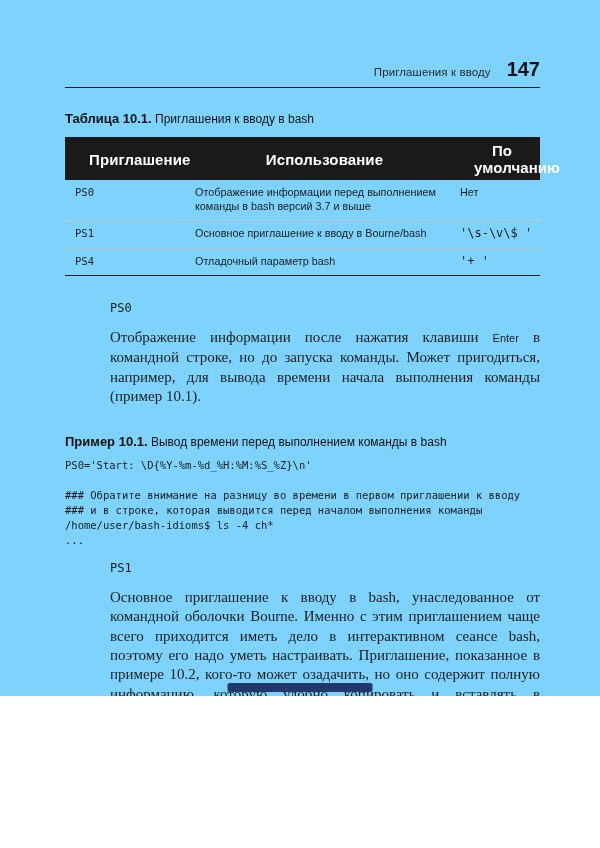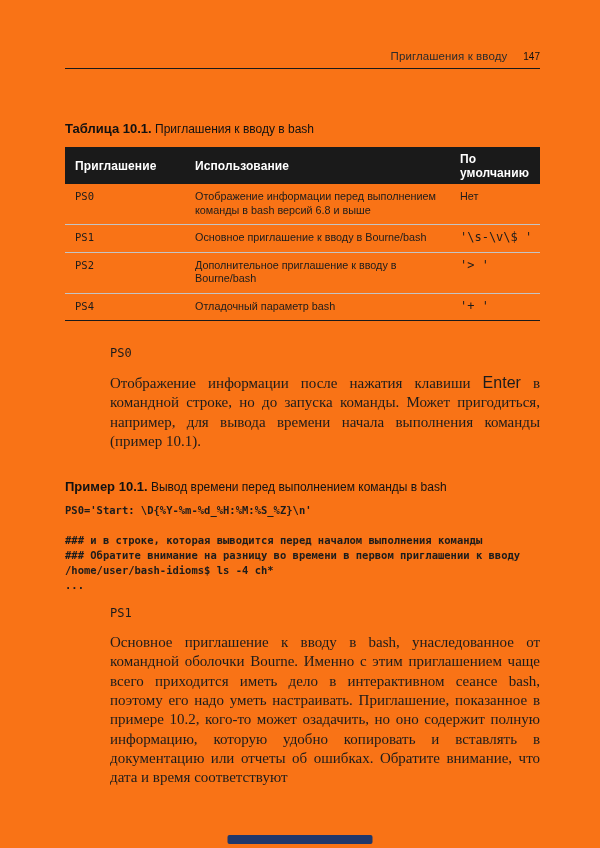--- a/index.html
+++ b/index.html
@@ -1,59 +1,59 @@
 <!DOCTYPE html>
 <html><head>
 <meta charset="utf-8">
 <style>
   * { margin: 0; padding: 0; box-sizing: border-box; }
   html, body { background: #ffffff; }
   .page {
     position: relative;
     width: 600px;
-    height: 848px;
-    background: #f97316;
+    height: 696px;
+    background: #7dd3fc;
     overflow: hidden;
     font-family: "Liberation Sans", sans-serif;
     color: #1a1a1a;
   }
   .content { padding: 0 60px 0 65px; }
 
   
   .running-head {
     padding-top: 50px;
     display: flex;
     justify-content: flex-end;
     align-items: baseline;
     gap: 16px;
   }
   .running-title { font-size: 11.5px; color: #2b2b2b; letter-spacing: 0.1px; }
-  .page-number { font-size: 10px; font-weight: normal; color: #111; }
+  .page-number { font-size: 20px; font-weight: bold; color: #111; margin-top: 8px; }
   .head-rule { margin-top: 6px; border-top: 1.5px solid #1a1a1a; height: 0; }
 
   
-  .table-caption { margin-top: 52px; font-size: 12px; color: #111; }
+  .table-caption { margin-top: 23px; font-size: 12px; color: #111; }
   .caption-label { font-weight: bold; font-size: 13px; }
 
   
   table.prompts {
     margin-top: 11px;
     width: 100%;
     border-collapse: collapse;
     table-layout: fixed;
   }
   col.c-prompt  { width: 120px; }
   col.c-usage   { width: 265px; }
   col.c-default { width: 90px; }
   thead th {
     color: #ffffff;
-    font-size: 12px;
+    font-size: 15px;
     font-weight: bold;
-    text-align: left;
-    padding: 5px 10px 4px 10px;
+    text-align: center;
+    padding: 5px 10px 4px 24px;
     letter-spacing: 0.1px;
   }
   tbody td {
     padding: 6px 10px 7px 10px;
     border-bottom: 1px solid #c4c4c4;
     vertical-align: top;
     font-size: 10.8px;
     line-height: 13.5px;
     color: #1c1c1c;
   }
@@ -74,30 +74,29 @@
   }
   .ps0-label { margin-top: 25px; }
   .body-para {
     margin-top: 13px;
     font-family: "Liberation Serif", "DejaVu Serif", serif;
     font-size: 15px;
     line-height: 19.3px;
     text-align: justify;
     color: #1c1c1c;
   }
-  .keycap { font-family: "Liberation Sans", sans-serif; font-size: 16px; }
+  .keycap { font-family: "Liberation Sans", sans-serif; font-size: 11px; }
 
   
   .example-caption { margin-top: 28px; font-size: 12px; color: #111; }
   .code-block {
     margin-top: 9px;
     font-family: "DejaVu Sans Mono", "Liberation Mono", monospace;
     font-size: 10.5px;
     color: #1c1c1c;
-    font-weight: bold;
   }
   .code-line { white-space: pre; line-height: 15px; min-height: 15px; }
 
   .ps1-label { margin-top: 13px; }
 
   
   .position-indicator {
     position: absolute;
     bottom: 4px;
     left: 50%;
@@ -133,32 +132,27 @@
       <thead>
         <tr style="background-color: rgb(26, 26, 26);">
           <th>Приглашение</th>
           <th>Использование</th>
           <th>По умолчанию</th>
         </tr>
       </thead>
       <tbody>
         <tr>
           <td class="cell-prompt">PS0</td>
-          <td class="cell-usage">Отображение информации перед выполнением команды в bash версий 6.8 и выше</td>
+          <td class="cell-usage">Отображение информации перед выполнением команды в bash версий 3.7 и выше</td>
           <td class="cell-default">Нет</td>
         </tr>
         <tr>
           <td class="cell-prompt">PS1</td>
           <td class="cell-usage">Основное приглашение к вводу в Bourne/bash</td>
           <td class="cell-default default-mono">'\s-\v\$ '</td>
-        </tr>
-        <tr>
-          <td class="cell-prompt">PS2</td>
-          <td class="cell-usage">Дополнительное приглашение к вводу в Bourne/bash</td>
-          <td class="cell-default default-mono">'&gt; '</td>
         </tr>
         <tr>
           <td class="cell-prompt">PS4</td>
           <td class="cell-usage">Отладочный параметр bash</td>
           <td class="cell-default default-mono">'+ '</td>
         </tr>
       </tbody>
     </table>
 
     <div class="var-section">
@@ -167,22 +161,22 @@
     </div>
 
     <div class="example-caption">
       <span class="caption-label">Пример 10.1.</span>
       <span>Вывод времени перед выполнением команды в bash</span>
     </div>
 
     <div class="code-block">
       <div class="code-line">PS0='Start: \D{%Y-%m-%d_%H:%M:%S_%Z}\n'</div>
       <div class="code-line"></div>
+      <div class="code-line">### Обратите внимание на разницу во времени в первом приглашении к вводу</div>
       <div class="code-line">### и в строке, которая выводится перед началом выполнения команды</div>
-      <div class="code-line">### Обратите внимание на разницу во времени в первом приглашении к вводу</div>
       <div class="code-line">/home/user/bash-idioms$ ls -4 ch*</div>
       <div class="code-line">...</div>
     </div>
 
     <div class="var-section">
       <div class="var-label ps1-label">PS1</div>
       <div class="body-para">Основное приглашение к вводу в bash, унаследованное от командной оболочки Bourne. Именно с этим приглашением чаще всего приходится иметь дело в интерактивном сеансе bash, поэтому его надо уметь настраивать. Приглашение, показанное в примере 10.2, кого-то может озадачить, но оно содержит полную информацию, которую удобно копировать и вставлять в документацию или отчеты об ошибках. Обратите внимание, что дата и время соответствуют</div>
     </div>
 
   </div>

